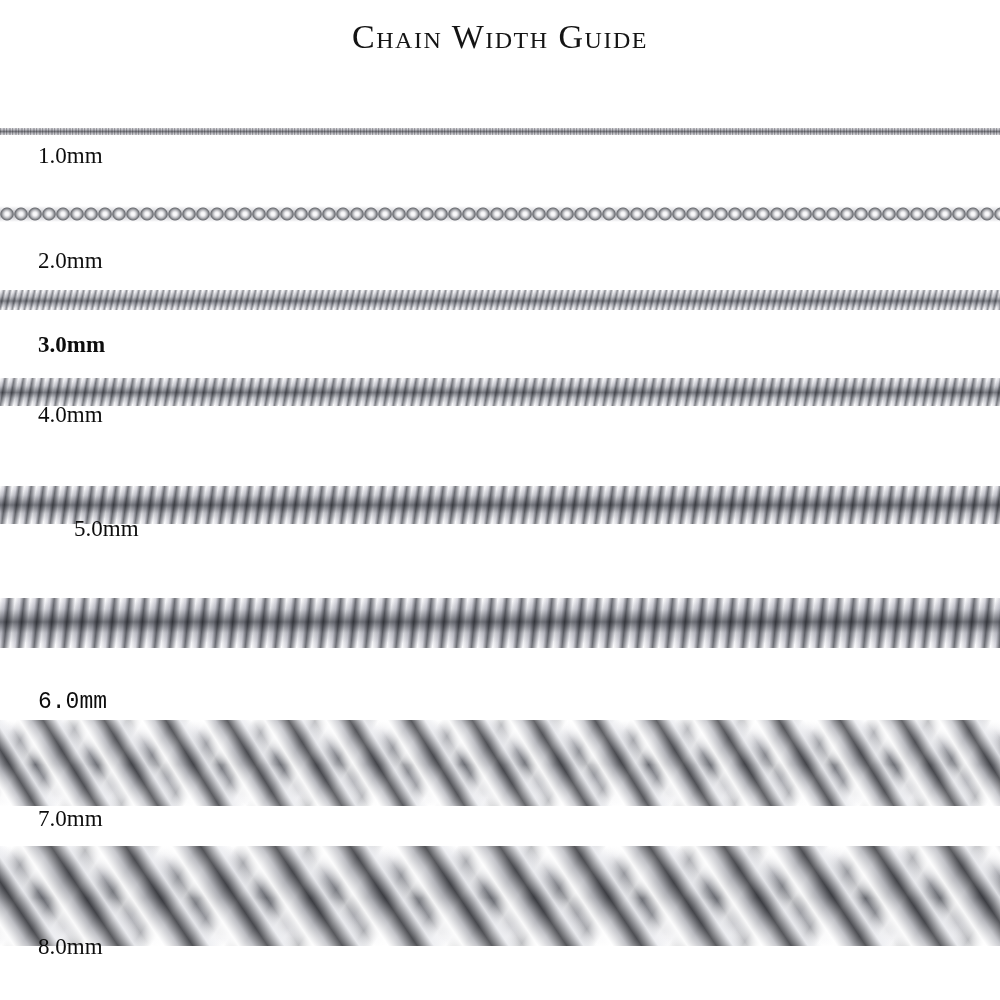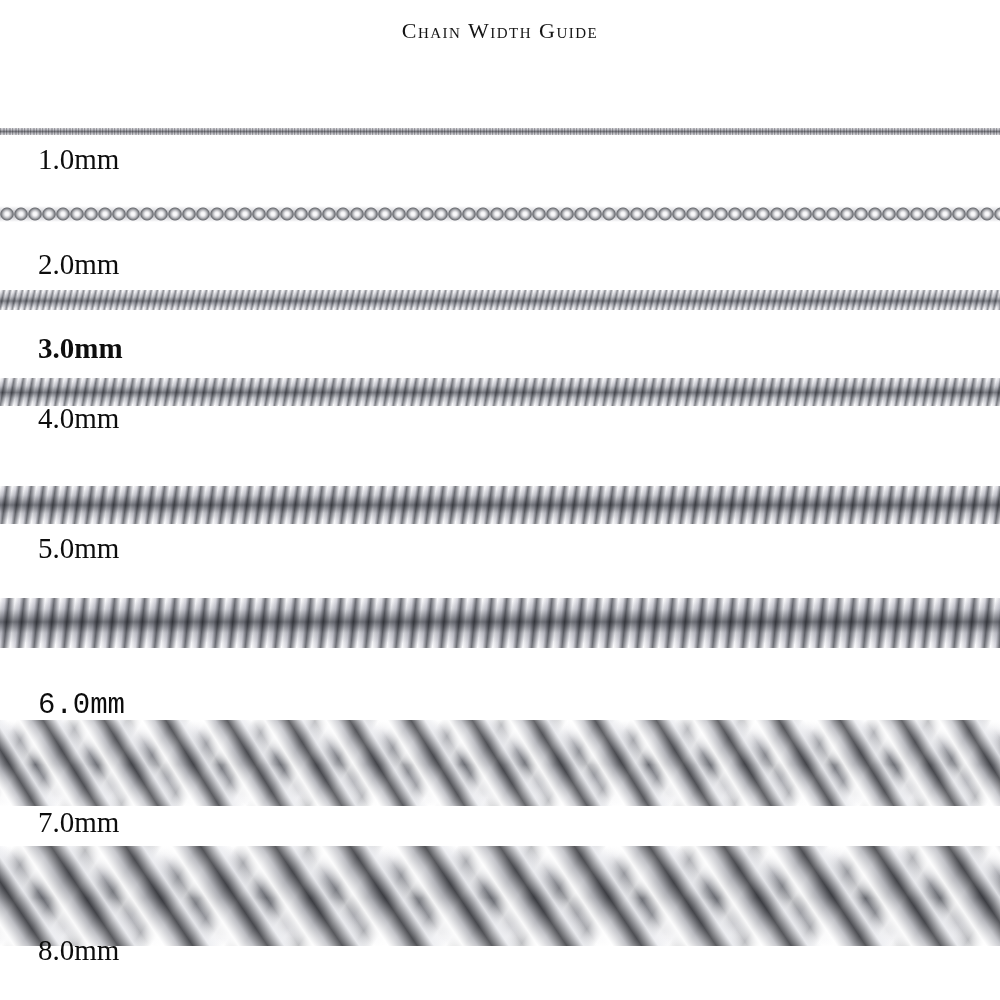--- a/index.html
+++ b/index.html
@@ -16,21 +16,21 @@
   }
 
   
   #title {
     position: absolute;
     left: 0;
     top: 18px;
     width: 1000px;
     text-align: center;
     font-family: "Liberation Serif", serif;
-    font-size: 22px;
+    font-size: 34px;
     letter-spacing: 1.5px;
     color: #141414;
     font-variant: small-caps;
     font-weight: normal;
   }
 
   
   .row {
     position: absolute;
     left: 0;
@@ -39,21 +39,21 @@
   .chain-wrap {
     position: absolute;
     left: 0;
     width: 1000px;
     overflow: hidden;
   }
   .label {
     position: absolute;
     left: 38px;
     font-family: "Liberation Serif", serif;
-    font-size: 29px;
+    font-size: 23px;
     color: #0d0d0d;
     white-space: nowrap;
   }
 
   
 
   
   .chain-1 {
     height: 7px;
     background:
@@ -212,21 +212,21 @@
   <div class="chain-wrap" style="top:378px;height:28px;">
     <div class="chain-4" style="height:28px;"></div>
   </div>
   <div class="label" style="top:402px;">4.0mm</div>
 </div>
 
 <div class="row">
   <div class="chain-wrap" style="top:486px;height:38px;">
     <div class="chain-5" style="height:38px;"></div>
   </div>
-  <div class="label" style="top:532px;">5.0mm</div>
+  <div class="label" style="top:516px;margin-left:36px;">5.0mm</div>
 </div>
 
 <div class="row">
   <div class="chain-wrap" style="top:598px;height:50px;">
     <div class="chain-6" style="height:50px;"></div>
   </div>
   <div class="label" style="top:689px;font-family:Liberation Mono, monospace;">6.0mm</div>
 </div>
 
 <div class="row">

